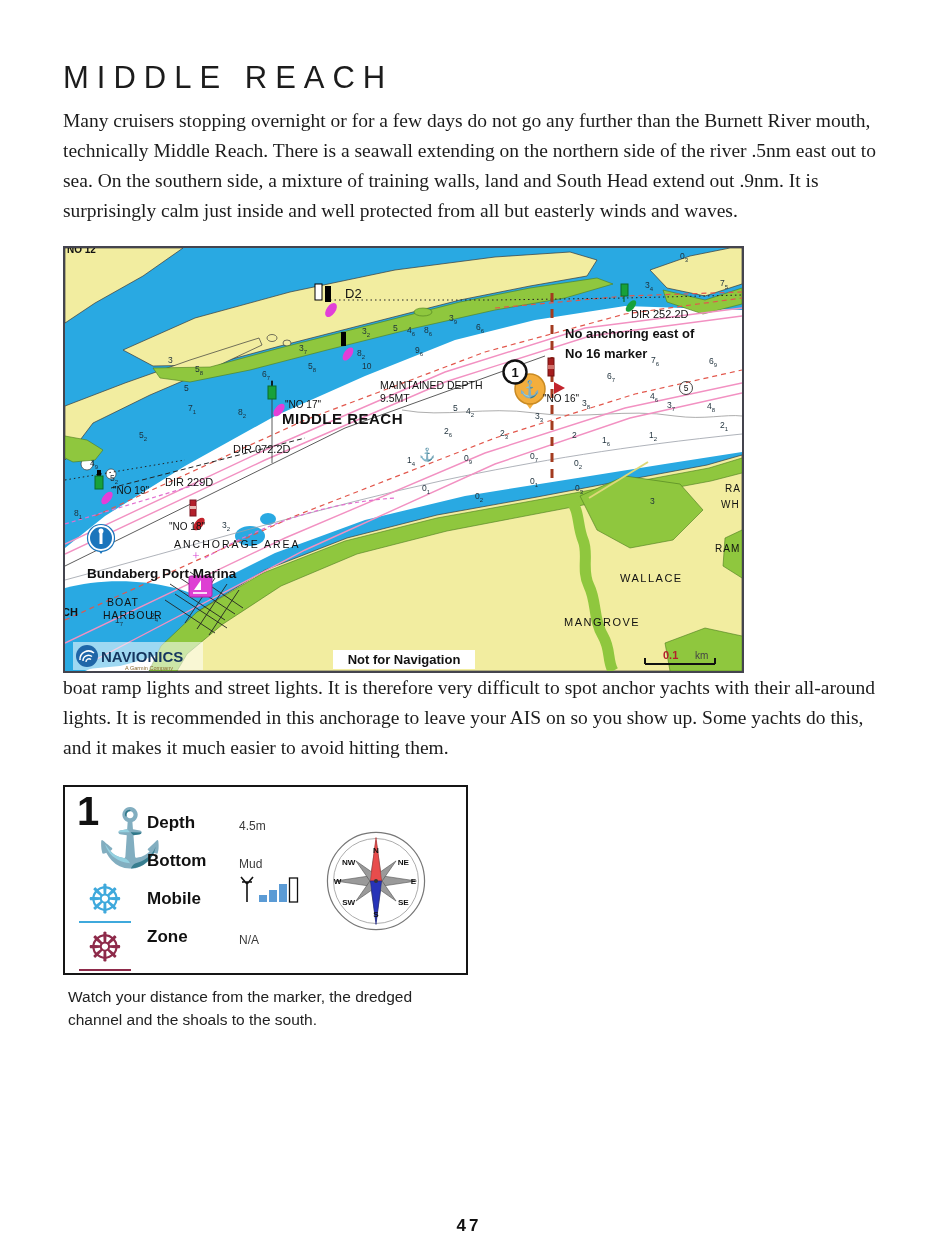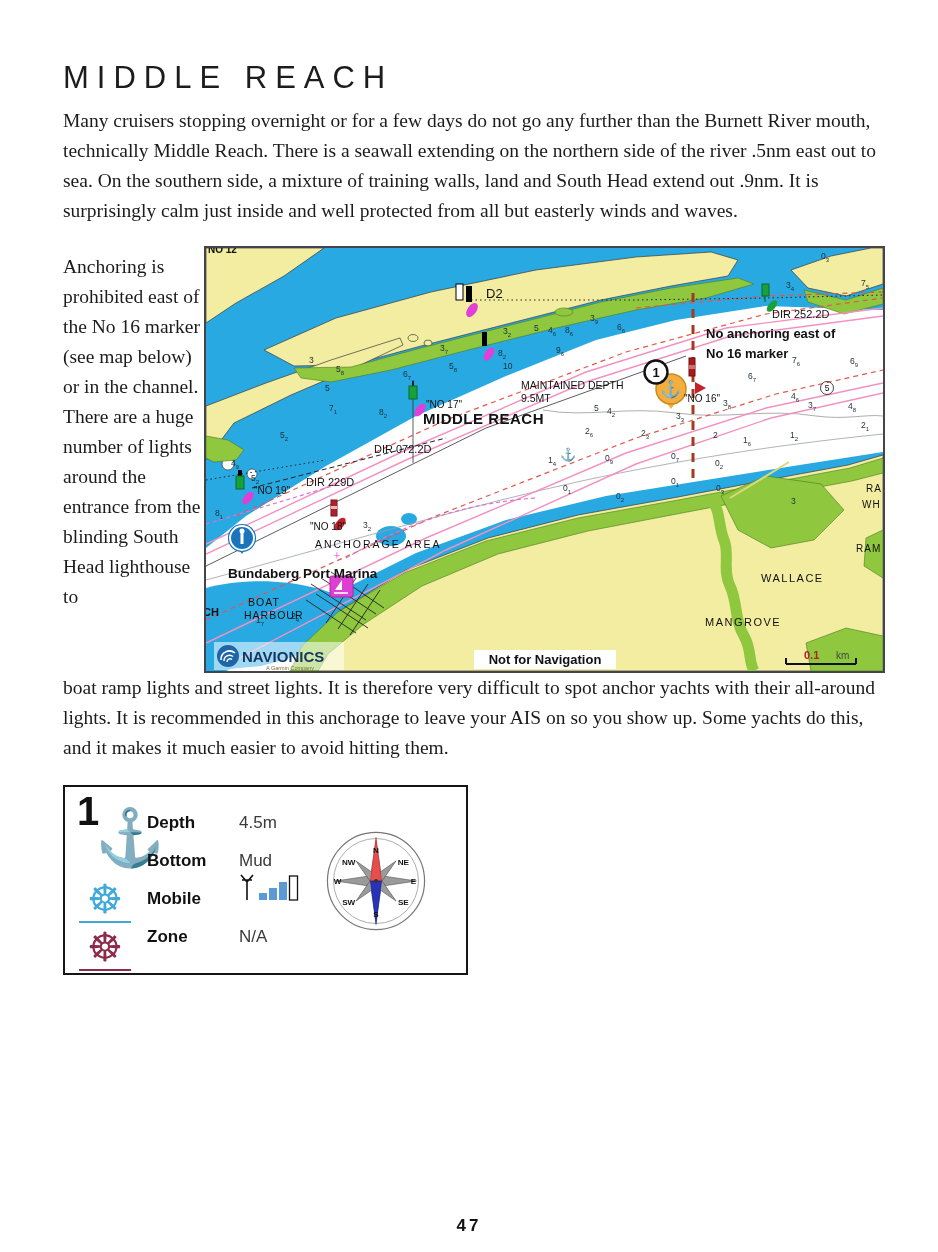--- a/index.html
+++ b/index.html
@@ -18,21 +18,21 @@
   .info-box{margin-top:22px;width:401px;height:186px;border:2px solid #151515;
             position:relative;font-family:"Liberation Sans",sans-serif;}
   .big-num{position:absolute;left:12px;top:2px;font-size:40px;font-weight:700;color:#111;}
   .anchor-glyph{position:absolute;left:30px;top:18px;font-size:56px;color:#0a0a0a;}
   .wheel{position:absolute;left:14px;width:52px;text-align:center;font-size:40px;line-height:1;}
   .wheel.blue{top:92px;color:#3fa9dc;border-bottom:2.5px solid #3fa9dc;padding-bottom:2px;}
   .wheel.maroon{top:140px;color:#8e2a4a;border-bottom:2.5px solid #8e2a4a;padding-bottom:2px;}
   .rows{position:absolute;left:82px;top:8px;}
   .row{display:flex;height:38px;align-items:flex-end;}
   .row .lbl{width:92px;font-weight:700;font-size:17px;color:#111;}
-  .row .val{font-size:17px;color:#3a3a3a;}
+  .row .val{font-size:12px;color:#3a3a3a;}
   .compass-wrap{position:absolute;right:4px;top:8px;}
   .arr-solid{fill:#111;stroke:#111;stroke-width:1;stroke-linejoin:round;}
   .arr-gray{fill:#b9b9b9;stroke:#4d4d4d;stroke-width:1.6;stroke-linejoin:round;}
   .arr-outline{fill:#ffffff;stroke:#2b2b2b;stroke-width:2;stroke-linejoin:round;}
   .caption{font-family:"Liberation Sans",sans-serif;font-size:15.5px;line-height:1.5;
            color:#222;margin-top:10px;width:400px;padding-left:5px;}
   .page-num{position:absolute;bottom:16px;left:0;width:100%;text-align:center;
             font-family:"Liberation Sans",sans-serif;font-weight:700;font-size:17px;
             letter-spacing:3px;color:#111;}
   
@@ -43,23 +43,20 @@
 </style>
 </head>
 <body>
 
 <div class="page">
   <div class="content">
     <h1 class="title">MIDDLE REACH</h1>
     <p class="body">Many cruisers stopping overnight or for a few days do not go any further than the Burnett River mouth, technically Middle Reach. There is a seawall extending on the northern side of the river .5nm east out to sea. On the southern side, a mixture of training walls, land and South Head extend out .9nm. It is surprisingly calm just inside and well protected from all but easterly winds and waves.</p>
 
     <div class="map-row">
-      <div class="side-col">
-        <p>Anchoring is prohibited east of the No 16 marker (see map below) or in the channel. There are a huge number of lights around the entrance from the blinding South Head lighthouse to</p>
-      </div>
 
       <div class="map-figure">
         <svg width="677" height="423" viewBox="0 0 677 423">
 
           <path fill="#29a9e2" d="M0,0 H677 V62 L560,58 L470,72 L390,92 L300,128 L210,168 L120,218 L40,268 L0,300 Z"></path>
           <path fill="#29a9e2" d="M0,423 L0,408 L60,380 L130,345 L210,305 L300,272 L400,248 L500,232 L600,216 L677,204 L677,240 L600,250 L500,265 L410,280 L320,300 L240,326 L160,360 L90,395 L40,415 L20,423 Z"></path>
           <path fill="#29a9e2" d="M0,340 C30,332 70,330 110,340 C140,348 155,360 150,372 C135,392 95,408 55,418 L0,423 Z"></path>
           <ellipse cx="185" cy="288" rx="15" ry="10" fill="#29a9e2"></ellipse>
           <ellipse cx="203" cy="271" rx="8" ry="6" fill="#29a9e2"></ellipse>
 
@@ -361,16 +358,17 @@
           <text class="compass-pt" x="122" y="88" text-anchor="middle">E</text>
           <text class="compass-pt" x="112" y="109" text-anchor="middle">SE</text>
           <text class="compass-pt" x="85" y="121" text-anchor="middle">S</text>
           <text class="compass-pt" x="58" y="109" text-anchor="middle">SW</text>
           <text class="compass-pt" x="47" y="88" text-anchor="middle">W</text>
           <text class="compass-pt" x="58" y="69" text-anchor="middle">NW</text>
         </svg>
       </div>
     </div>
 
+    <div class="caption">Watch your distance from the marker, the dredged channel and the shoals to the south.</div>
   </div>
 
   <div class="page-num">47</div>
 </div>
 
 </body></html>

